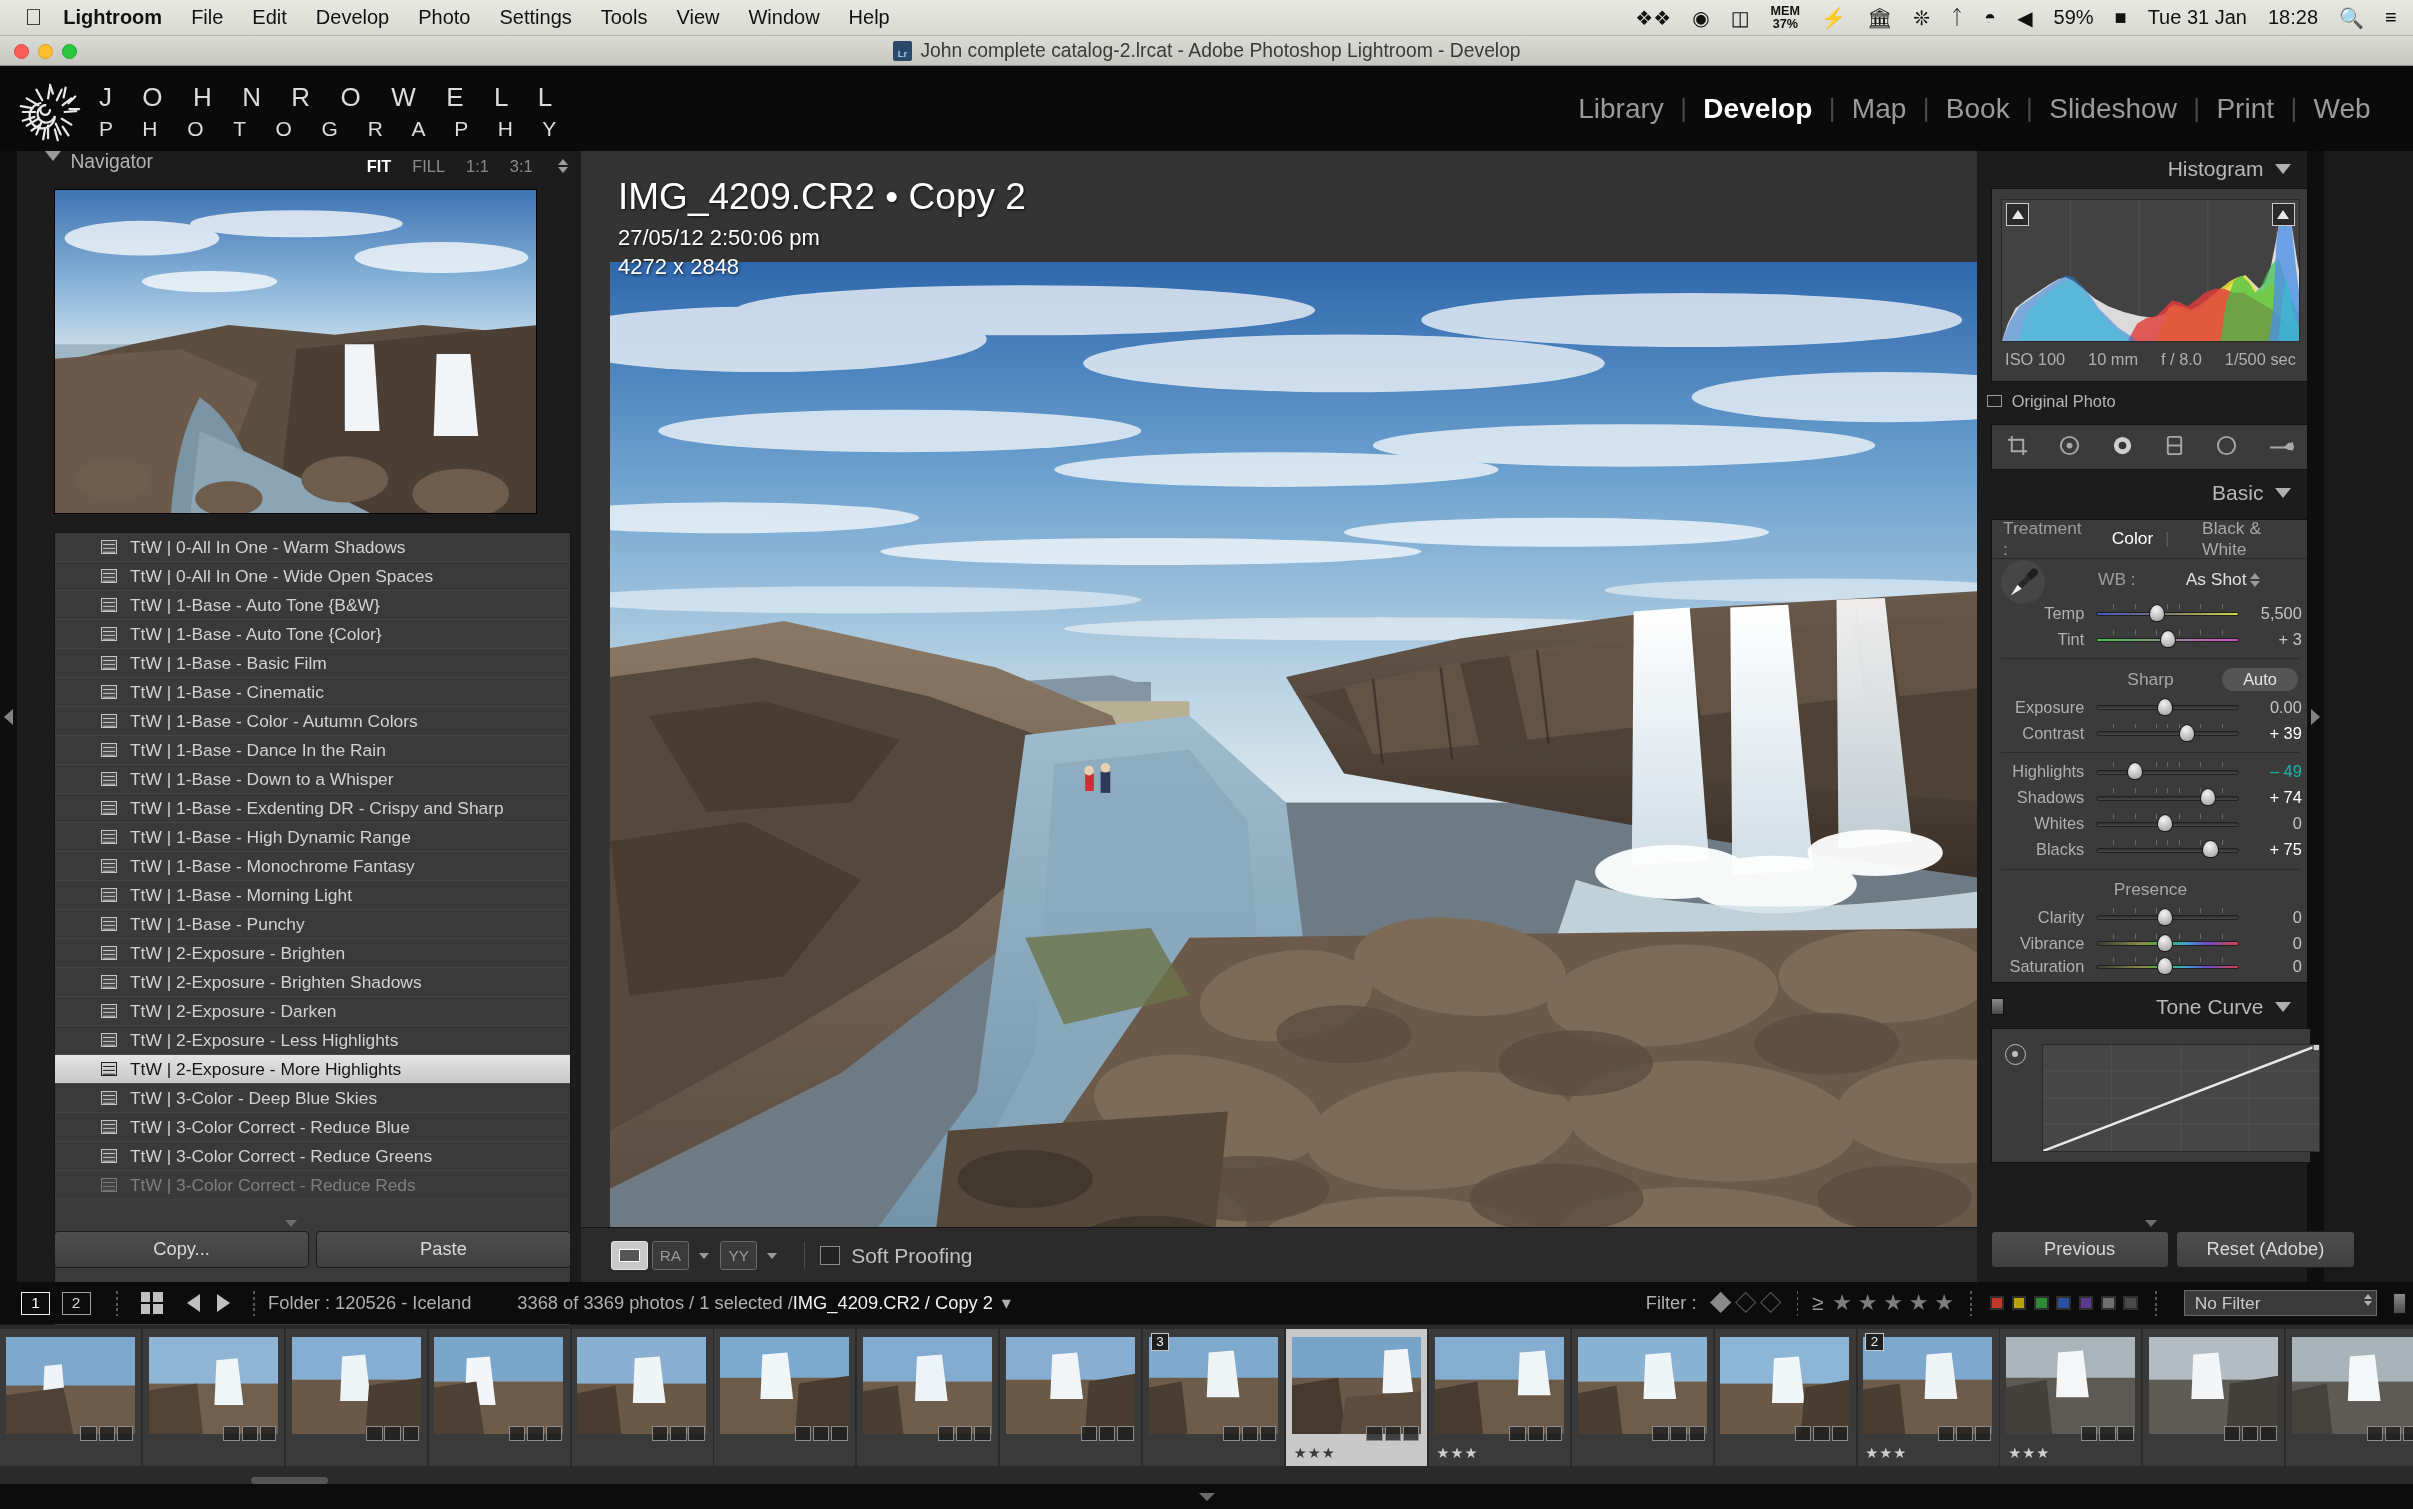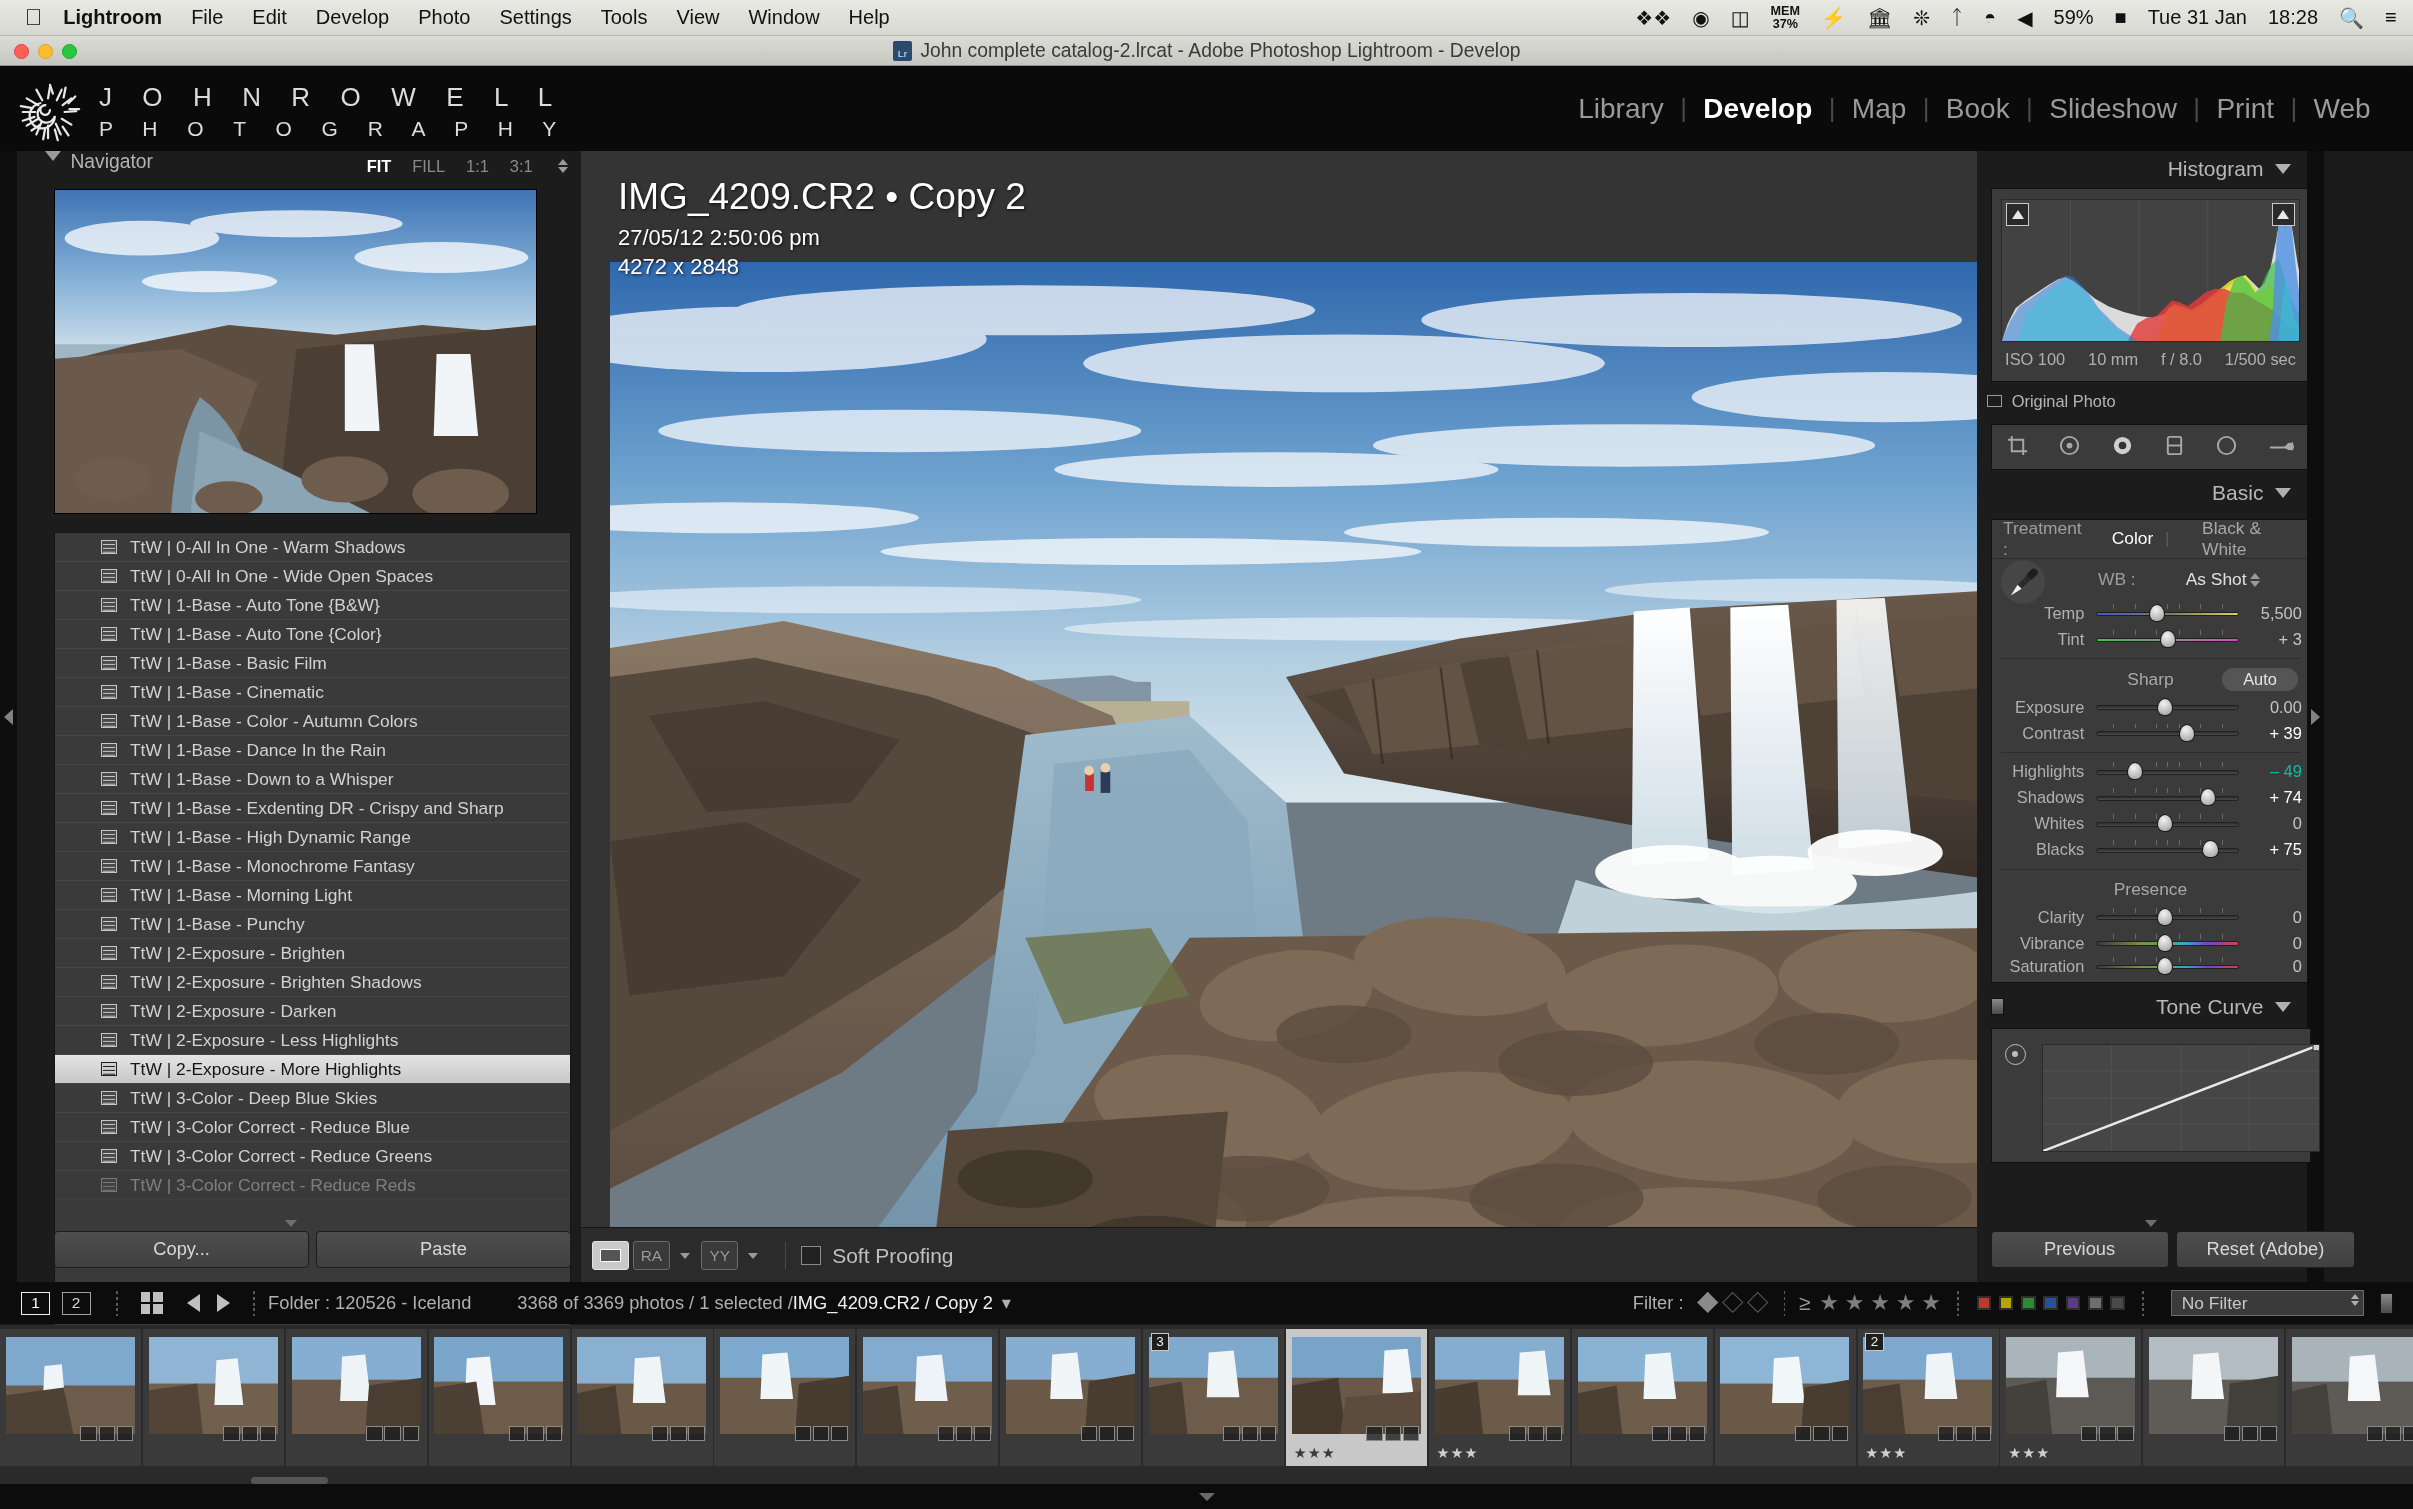--- a/index.html
+++ b/index.html
@@ -138,21 +138,21 @@
   .imgtitle .t2 { font-size: 22px; margin-top: 6.8px; }
   .imgtitle .t3 { font-size: 22px; margin-top: 2.9px; }
 
   .photo {
     position: absolute; left: 29px; top: 111px; width: 1383px; height: 1028px;
     overflow: hidden; background: #6f7b84;
   }
   .cbar {
     position: absolute; left: 0; bottom: 0; width: 1442px; height: 56px;
     background: #2b2b2b; border-top: 1px solid #151515;
-    display: flex; align-items: center; padding-left: 11px;
+    display: flex; align-items: center; padding-left: 30px;
   }
   .tbtn {
     width: 37px; height: 29px; border: 1px solid #6a6a6a; border-radius: 2.9px;
     display: flex; align-items: center; justify-content: center;
     color: #9a9a9a; font-size: 15.4px; background: #3a3a3a; margin-right: 3.9px;
   }
   .tbtn.on { background: #c9c9c9; border-color:#e4e4e4; }
   .tbtn.on .inner { width: 21px; height: 13.5px; background: #555; border: 1.9px solid #fff; }
   .tcaret { width:0;height:0;border-left:5.8px solid transparent;border-right:5.8px solid transparent;border-top:6.8px solid #9a9a9a;margin:0 11.6px 0 5.8px;}
   .vsep { width:1px;height:27px;background:#4a4a4a;margin:0 15.4px; }
@@ -225,21 +225,21 @@
   .scr { width: 29px; height: 23px; border:1.4px solid #a0a0a0; display:flex; align-items:center; justify-content:center;
          color:#d8d8d8; font-size:15.4px; margin-right: 11.6px; position:relative; }
   .scr.on { border-color:#f0f0f0; color:#fff; }
   .griddots { display:grid; grid-template-columns:9.7px 9.7px; gap:2.9px; margin: 0 15.4px 0 9.7px; }
   .griddots i { width:9.7px;height:9.7px;background:#c0c0c0; }
   .navarrow { width:0;height:0;border-top:9.7px solid transparent;border-bottom:9.7px solid transparent; margin: 0 8.7px; }
   .navarrow.lft { border-right:13.5px solid #c0c0c0; }
   .navarrow.rgt { border-left:13.5px solid #c0c0c0; }
   .dotsep { width:1.9px;height:25px; background: repeating-linear-gradient(#5a5a5a 0 2.9px, transparent 2.9px 5.8px); margin: 0 13.5px; }
   .fsbar .white { color:#f0f0f0; }
-  .fsright { margin-left:auto; display:flex; align-items:center; padding-right: 21px; }
+  .fsright { margin-left:auto; display:flex; align-items:center; padding-right: 8px; }
   .flag { width:15.4px;height:15.4px;background:#8a8a8a;transform:rotate(45deg);margin: 0 4.8px; }
   .flag.off { background:transparent;border:1.4px solid #5a5a5a; }
   .star { color:#7e7e7e; font-size:22px; margin: 0 2.9px; }
   .swatch { width:14.5px;height:14.5px; margin: 0 3.9px; border:2.9px solid #2e2e2e; }
   .nofilter { width: 193px; height: 26px; background:#3a3a3a; border:1px solid #6a6a6a;
               color:#c8c8c8; font-size:17.4px; display:flex; align-items:center; padding-left:9.7px; margin-left: 13.5px; position:relative;}
   .nofilter .st { position:absolute; right:3.9px; top:2.9px; display:flex; flex-direction:column; gap:1.9px; }
   .nofilter .st i { width:0;height:0;border-left:4.8px solid transparent;border-right:4.8px solid transparent; }
   .nofilter .st i.u { border-bottom:5.8px solid #b0b0b0; }
   .nofilter .st i.d { border-top:5.8px solid #b0b0b0; }

